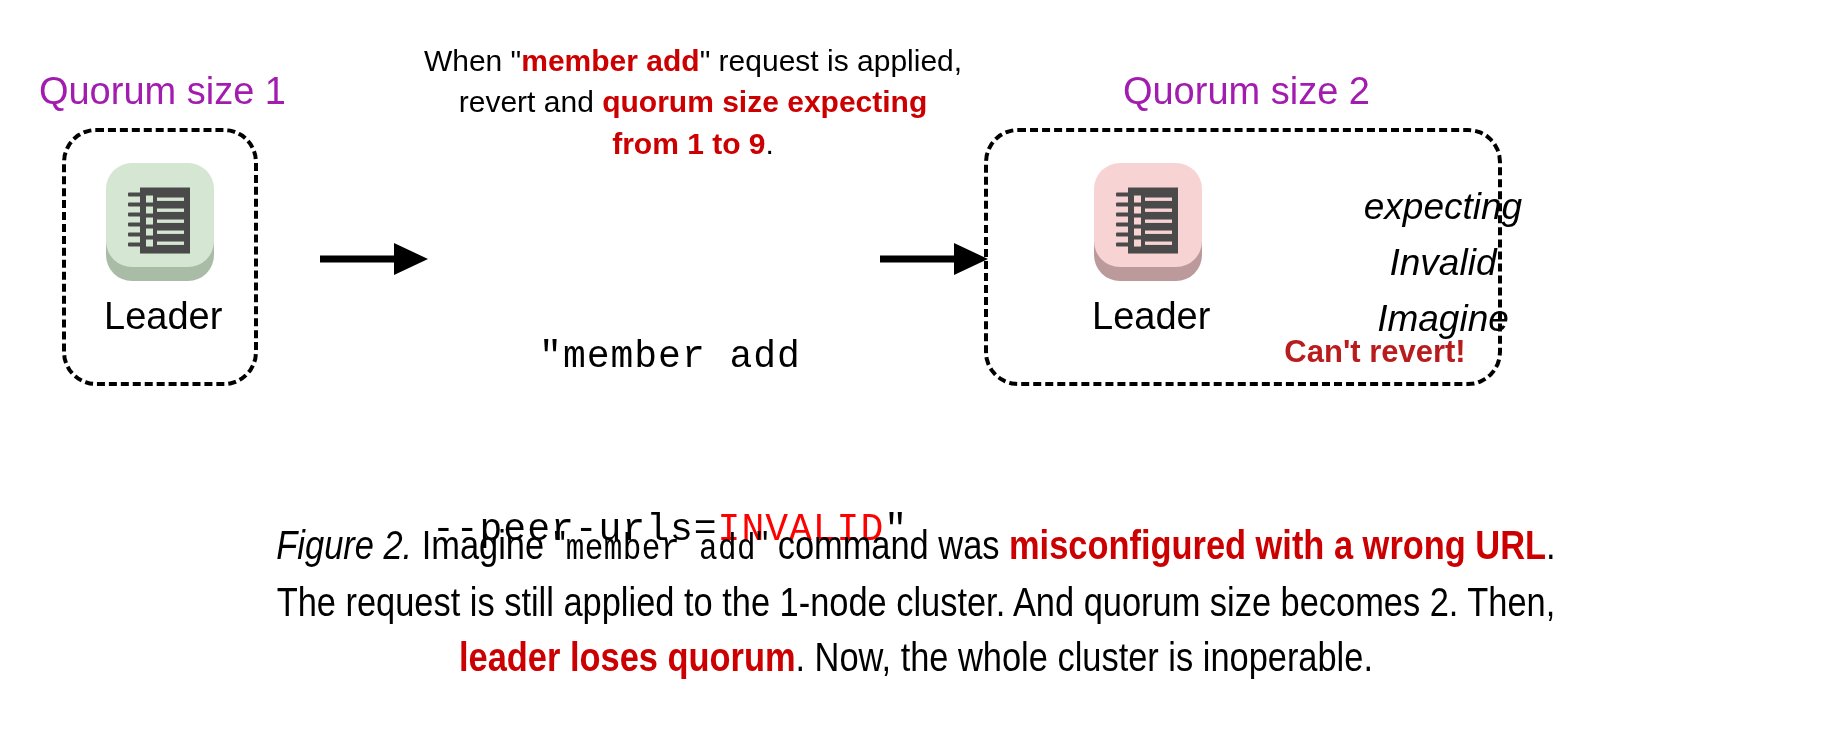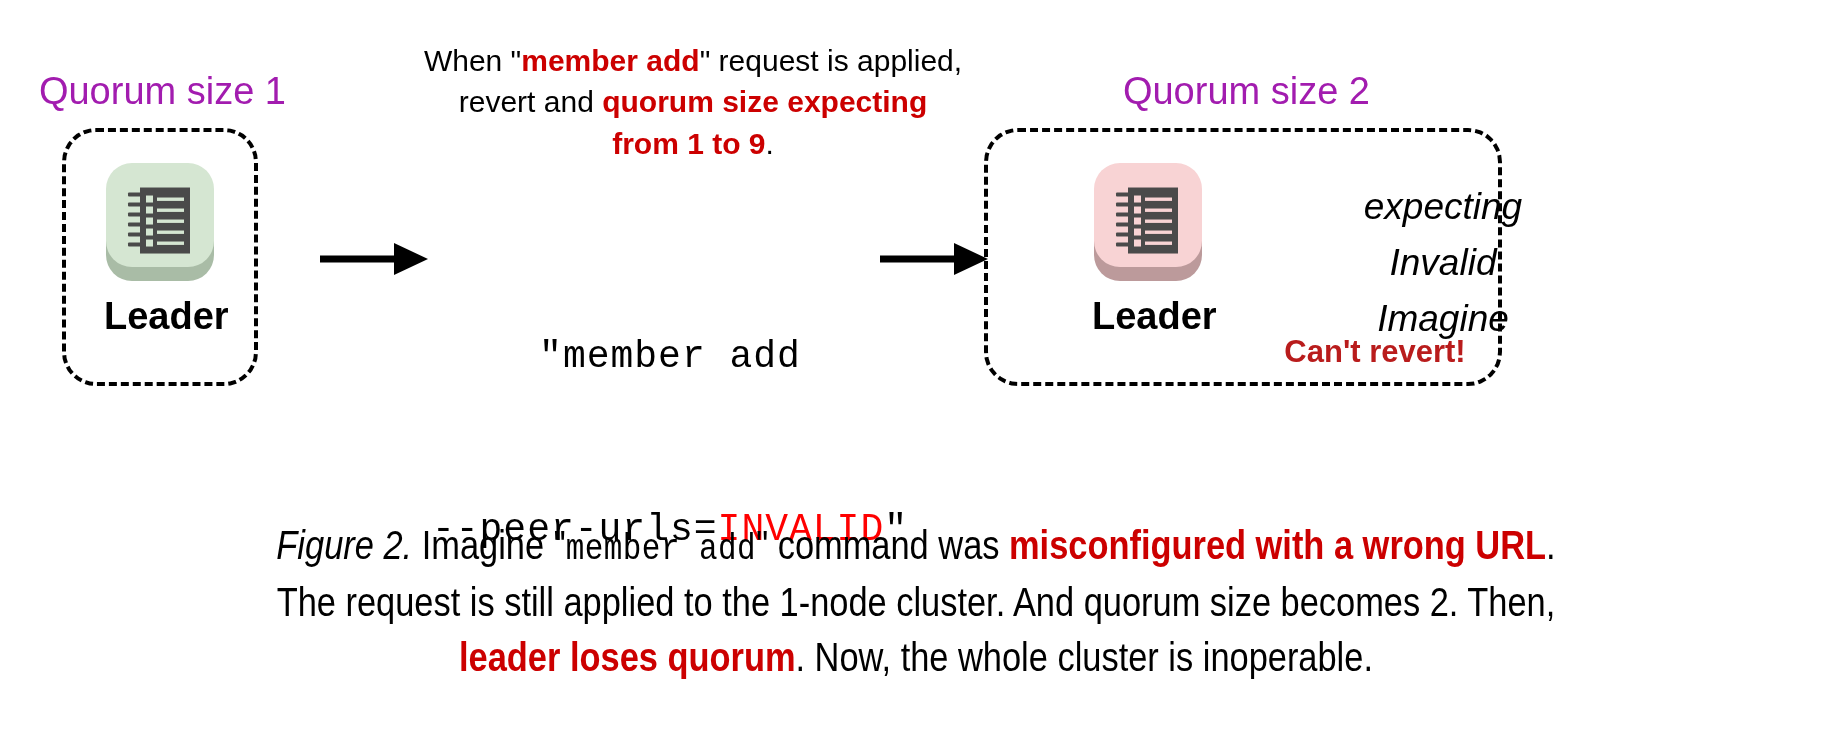--- a/index.html
+++ b/index.html
@@ -71,21 +71,20 @@
     left: 50%;
     top: 50%;
     transform: translate(-50%, -52%);
   }
   .node-label {
     font-size: 38px;
     line-height: 1;
     color: #000;
     margin-top: 16px;
     white-space: nowrap;
-    font-weight: bold;
   }
 
   
   .callout {
     position: absolute;
     text-align: center;
     font-size: 30px;
     line-height: 1.38;
     font-weight: 400;
     color: #000;

